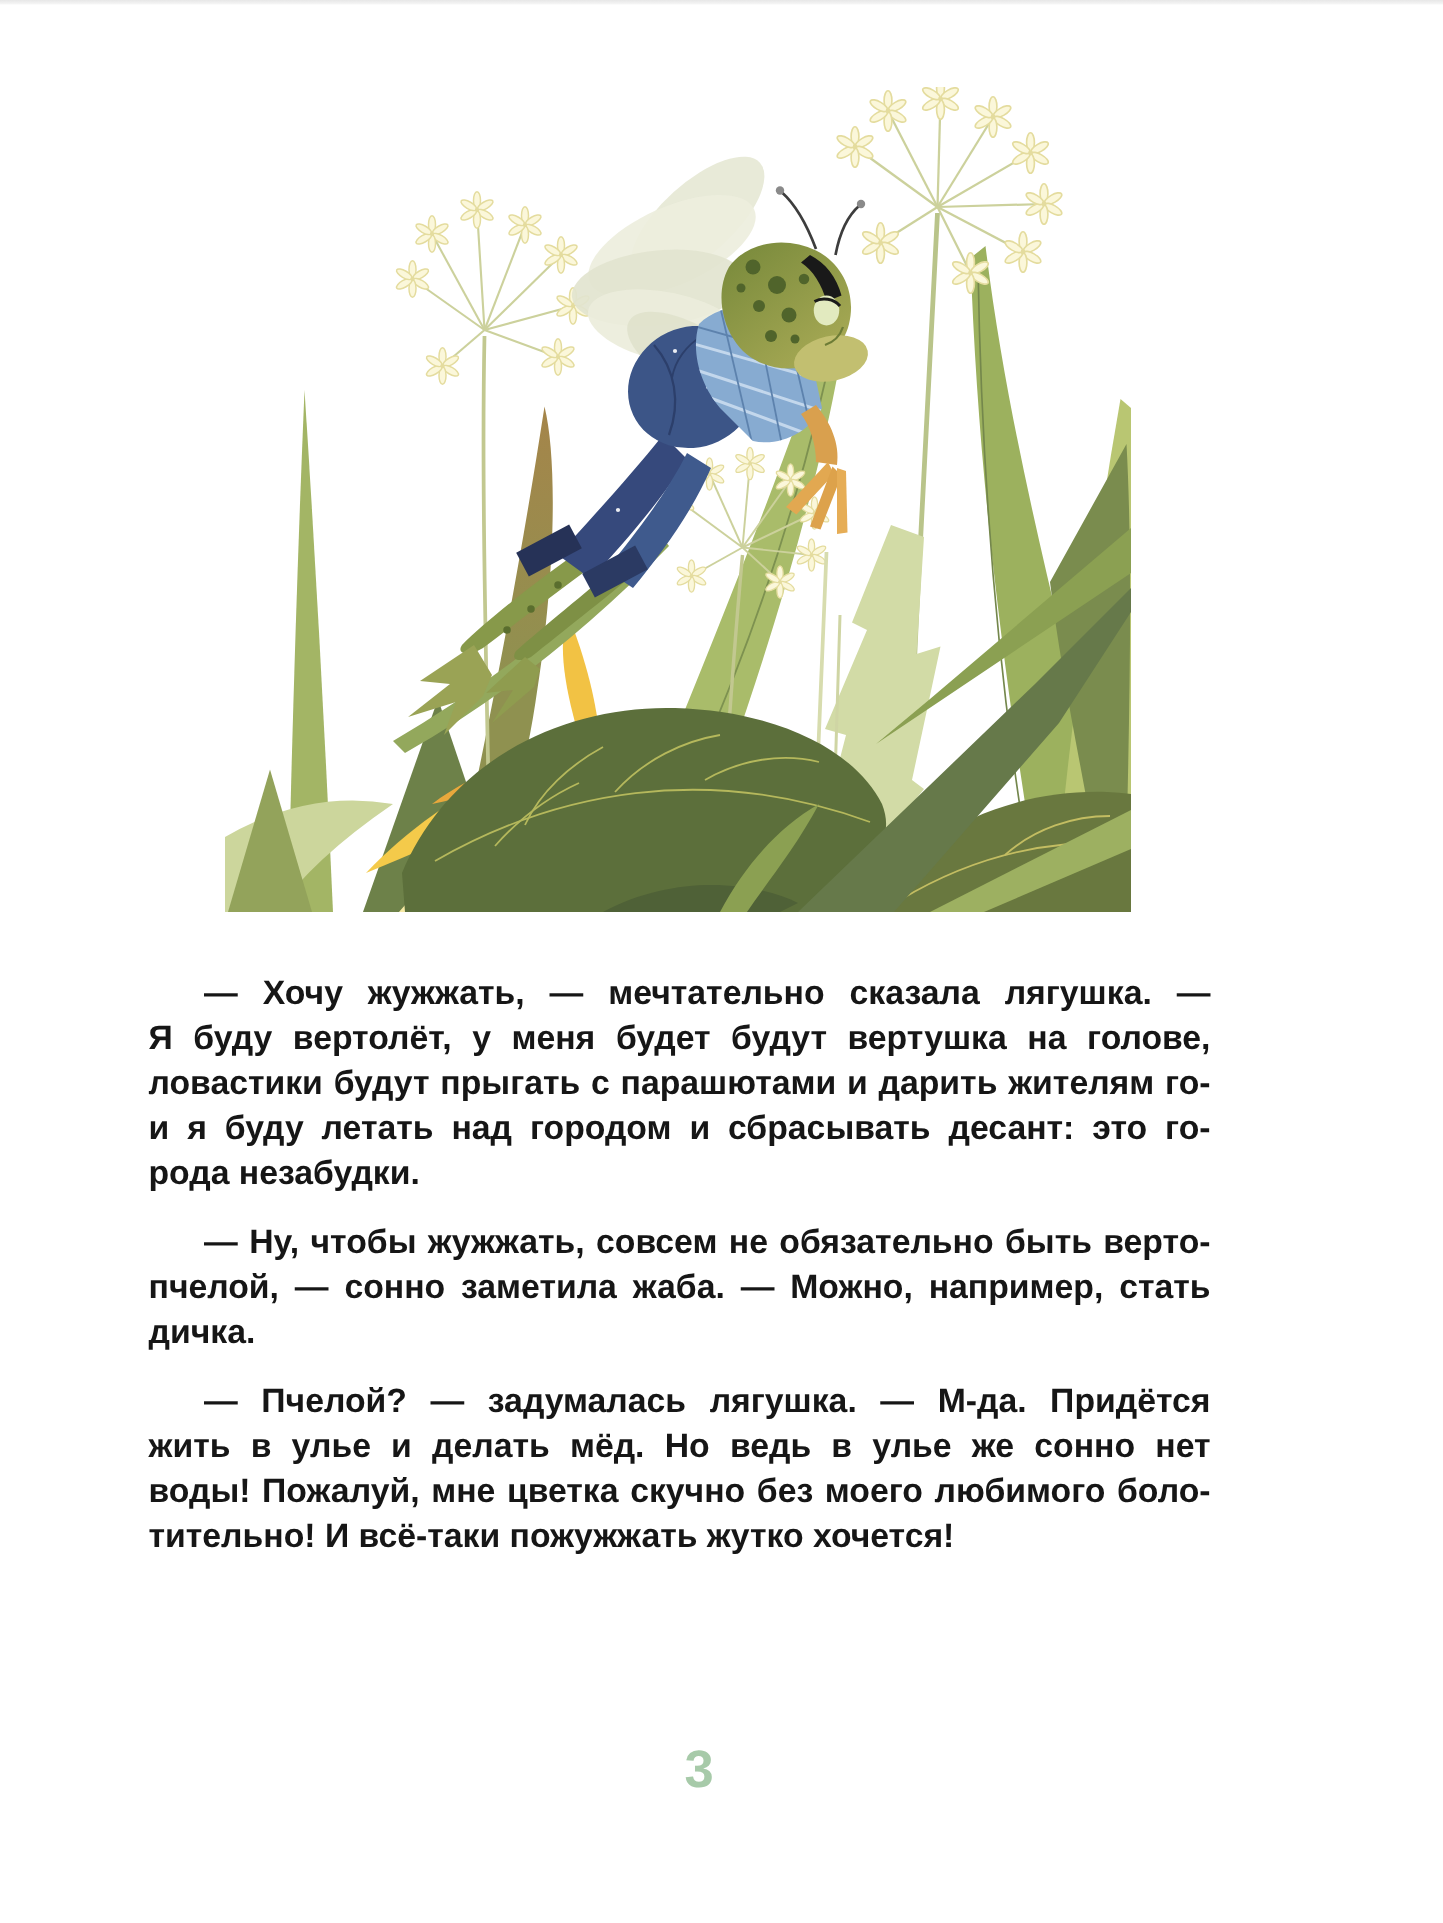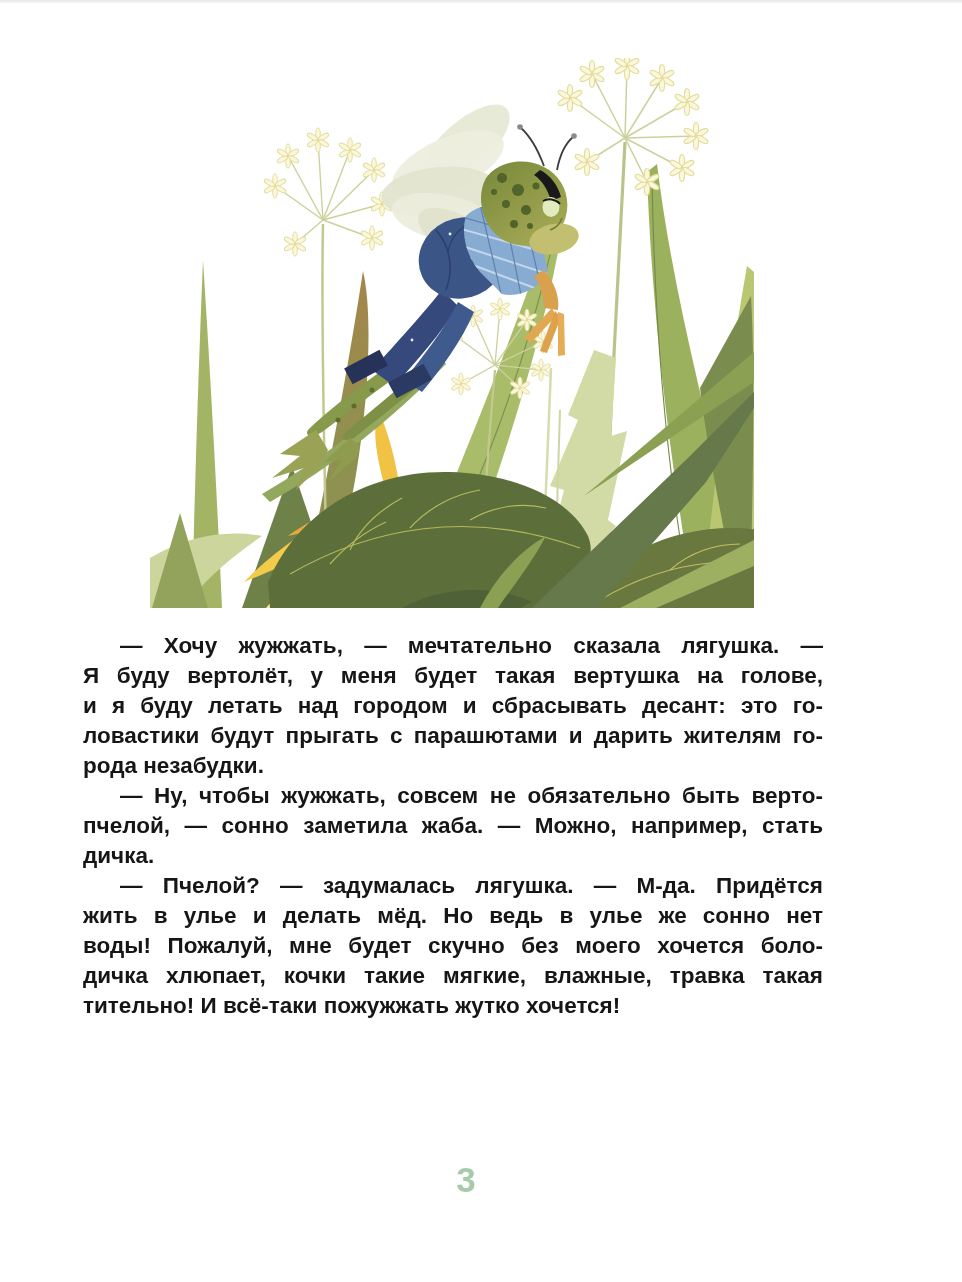--- a/index.html
+++ b/index.html
@@ -12,21 +12,21 @@
     background:linear-gradient(#e7e7e7,#f7f7f7); 
   }
   .illustration {
     position:absolute; left:150px; top:58px; width:604px; height:550px;
   }
   .illustration svg { display:block; }
   .text-block {
     position:absolute; left:83px; top:631px; width:740px;
     font-size:22.5px; line-height:30px; color:#161616; font-weight:bold;
   }
-  .para { margin:0; }
+  .para { margin:16px; }
   .line { text-align:justify; text-align-last:justify; white-space:normal; }
   .line.first { padding-left:37px; }
   .line.plast { text-align-last:left; }
   .page-number {
     position:absolute; top:1160px; left:433px; width:66px;
     text-align:center; font-size:35px; font-weight:bold; line-height:40px;
   }
 </style>
 </head>
 <body>
@@ -270,33 +270,32 @@
           <path d="M 407 112 C 410 96 416 85 423 79" stroke="#3d3d3d" stroke-width="1.8" fill="none"></path>
           <circle cx="424" cy="78" r="2.8" fill="#8a8a8a"></circle>
         </g>
       </g>
     </svg>
   </div>
 
   <div class="text-block">
     <div class="para">
       <div class="line first">— Хочу жужжать, — мечтательно сказала лягушка. —</div>
-      <div class="line">Я буду вертолёт, у меня будет такая вертушка на голове,</div>
+      <div class="line">Я буду вертолёт, у меня будет будут вертушка на голове,</div>
+      <div class="line">ловастики будут прыгать с парашютами и дарить жителям го-</div>
       <div class="line">и я буду летать над городом и сбрасывать десант: это го-</div>
-      <div class="line">ловастики будут прыгать с парашютами и дарить жителям го-</div>
       <div class="line plast">рода незабудки.</div>
     </div>
     <div class="para">
       <div class="line first">— Ну, чтобы жужжать, совсем не обязательно быть верто-</div>
       <div class="line">пчелой, — сонно заметила жаба. — Можно, например, стать</div>
       <div class="line plast">дичка.</div>
     </div>
     <div class="para">
       <div class="line first">— Пчелой? — задумалась лягушка. — М-да. Придётся</div>
       <div class="line">жить в улье и делать мёд. Но ведь в улье же сонно нет</div>
-      <div class="line">воды! Пожалуй, мне будет скучно без моего хочется боло-</div>
-      <div class="line">дичка хлюпает, кочки такие мягкие, влажные, травка такая</div>
+      <div class="line">воды! Пожалуй, мне цветка скучно без моего любимого боло-</div>
       <div class="line plast">тительно! И всё-таки пожужжать жутко хочется!</div>
     </div>
   </div>
 
   <div class="page-number" style="color: rgb(167, 202, 169);">3</div>
 </div>
 
 </body></html>

